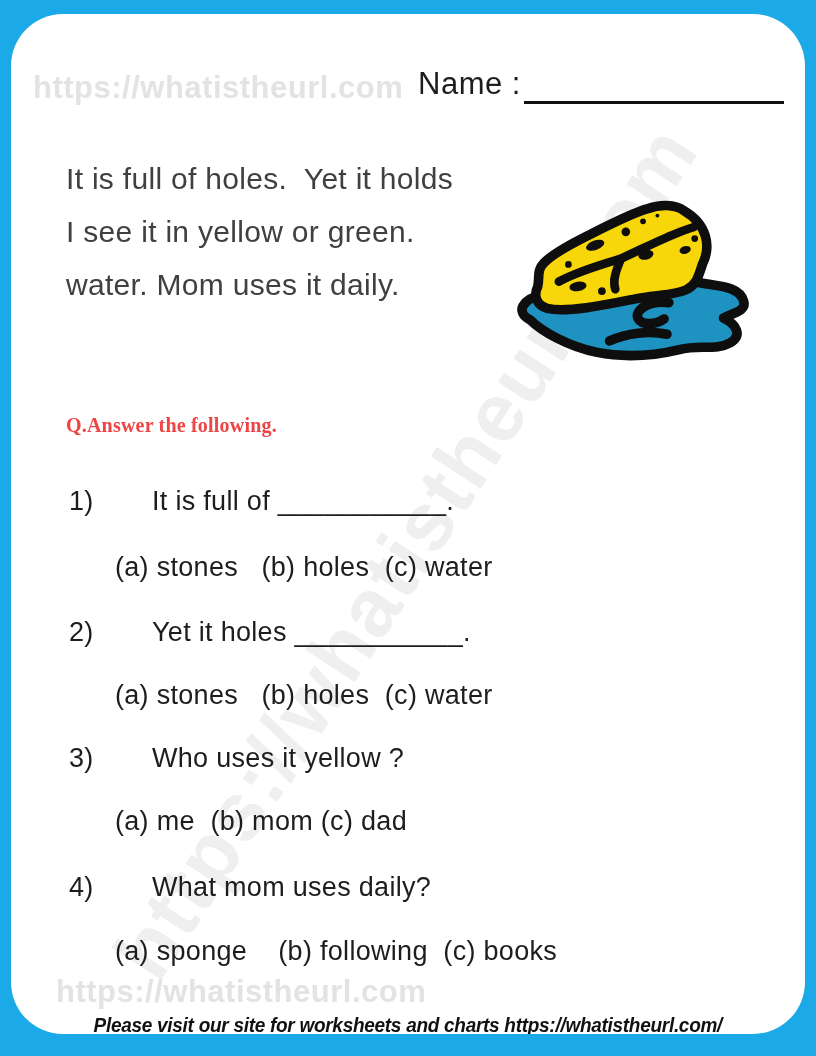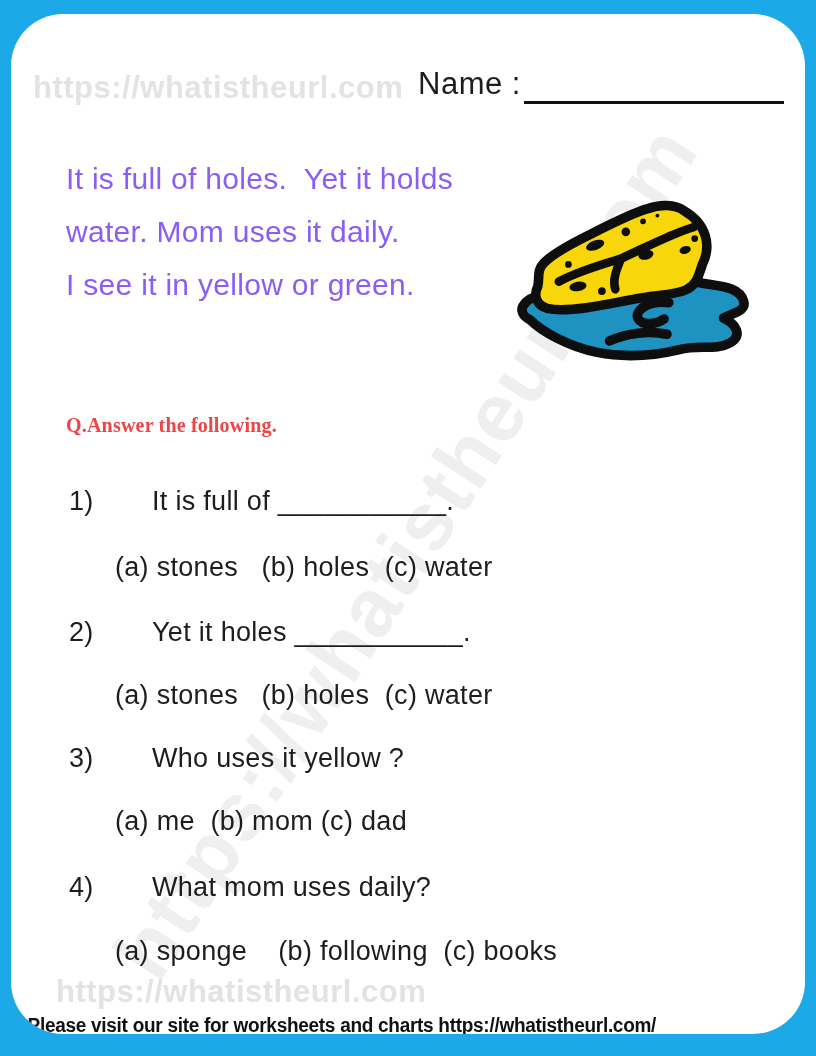--- a/index.html
+++ b/index.html
@@ -56,21 +56,21 @@
   }
   .name-line {
     position: absolute; left: 513px; top: 60px;
     width: 260px; height: 30px;
     border-bottom: 3px solid #111111;
   }
 
   
   .riddle {
     position: absolute; left: 55px; top: 138px;
-    font-size: 30px; color: #8b5cf6;
+    font-size: 30px; color: #404040;
     line-height: 53px;
     letter-spacing: 0.3px;
   }
   .pre { white-space: pre; }
 
   
   .sponge-figure {
     position: absolute; left: 500px; top: 178px;
     width: 244px; height: 184px;
   }
@@ -86,21 +86,21 @@
   .q-text { position: absolute; left: 105px; margin-left: 36px; }
   .q-opts { position: absolute; left: 104px; }
   .q1 { top: 472px; } .o1 { top: 538px; }
   .q2 { top: 603px; } .o2 { top: 666px; }
   .q3 { top: 729px; } .o3 { top: 792px; }
   .q4 { top: 858px; } .o4 { top: 922px; }
 
   
   .footer-note {
     position: absolute; left: 0; top: 1000px;
-    width: 794px; 
+    width: 794px; text-align: center; font-style: italic;
   }
   .footer-note span {
     display: inline-block;
     font-size: 20px;
     font-weight: 600;
     letter-spacing: -0.3px;
     color: #111111;
     border-bottom: 2px solid #111111;
     padding-bottom: 2px;
     transform: scaleX(0.95);
@@ -116,22 +116,22 @@
 
     <div class="content">
 
       <div class="wm-h wm-top">https://whatistheurl.com</div>
 
       <div class="name-row">Name :</div>
       <div class="name-line"></div>
 
       <div class="riddle">
         <div class="pre">It is full of holes.  Yet it holds</div>
+        <div>I see it in yellow or green.</div>
         <div>water. Mom uses it daily.</div>
-        <div>I see it in yellow or green.</div>
       </div>
 
       <div class="sponge-figure">
         <svg width="244" height="184" viewBox="0 0 255 185">
 
           <path d="M20,130 C4,122 12,108 32,104 L62,97 C72,94 82,96 92,94 L150,86
                    C166,83 177,86 192,90 C212,95 238,93 243,110 C247,121 231,123 222,128
                    C236,135 242,146 229,154 C215,162 196,156 176,161 C151,167 120,170 90,164
                    C60,158 32,142 20,130 Z" fill="#1e93c2" stroke="#0e0e0e" stroke-width="10" stroke-linejoin="round"></path>
 

